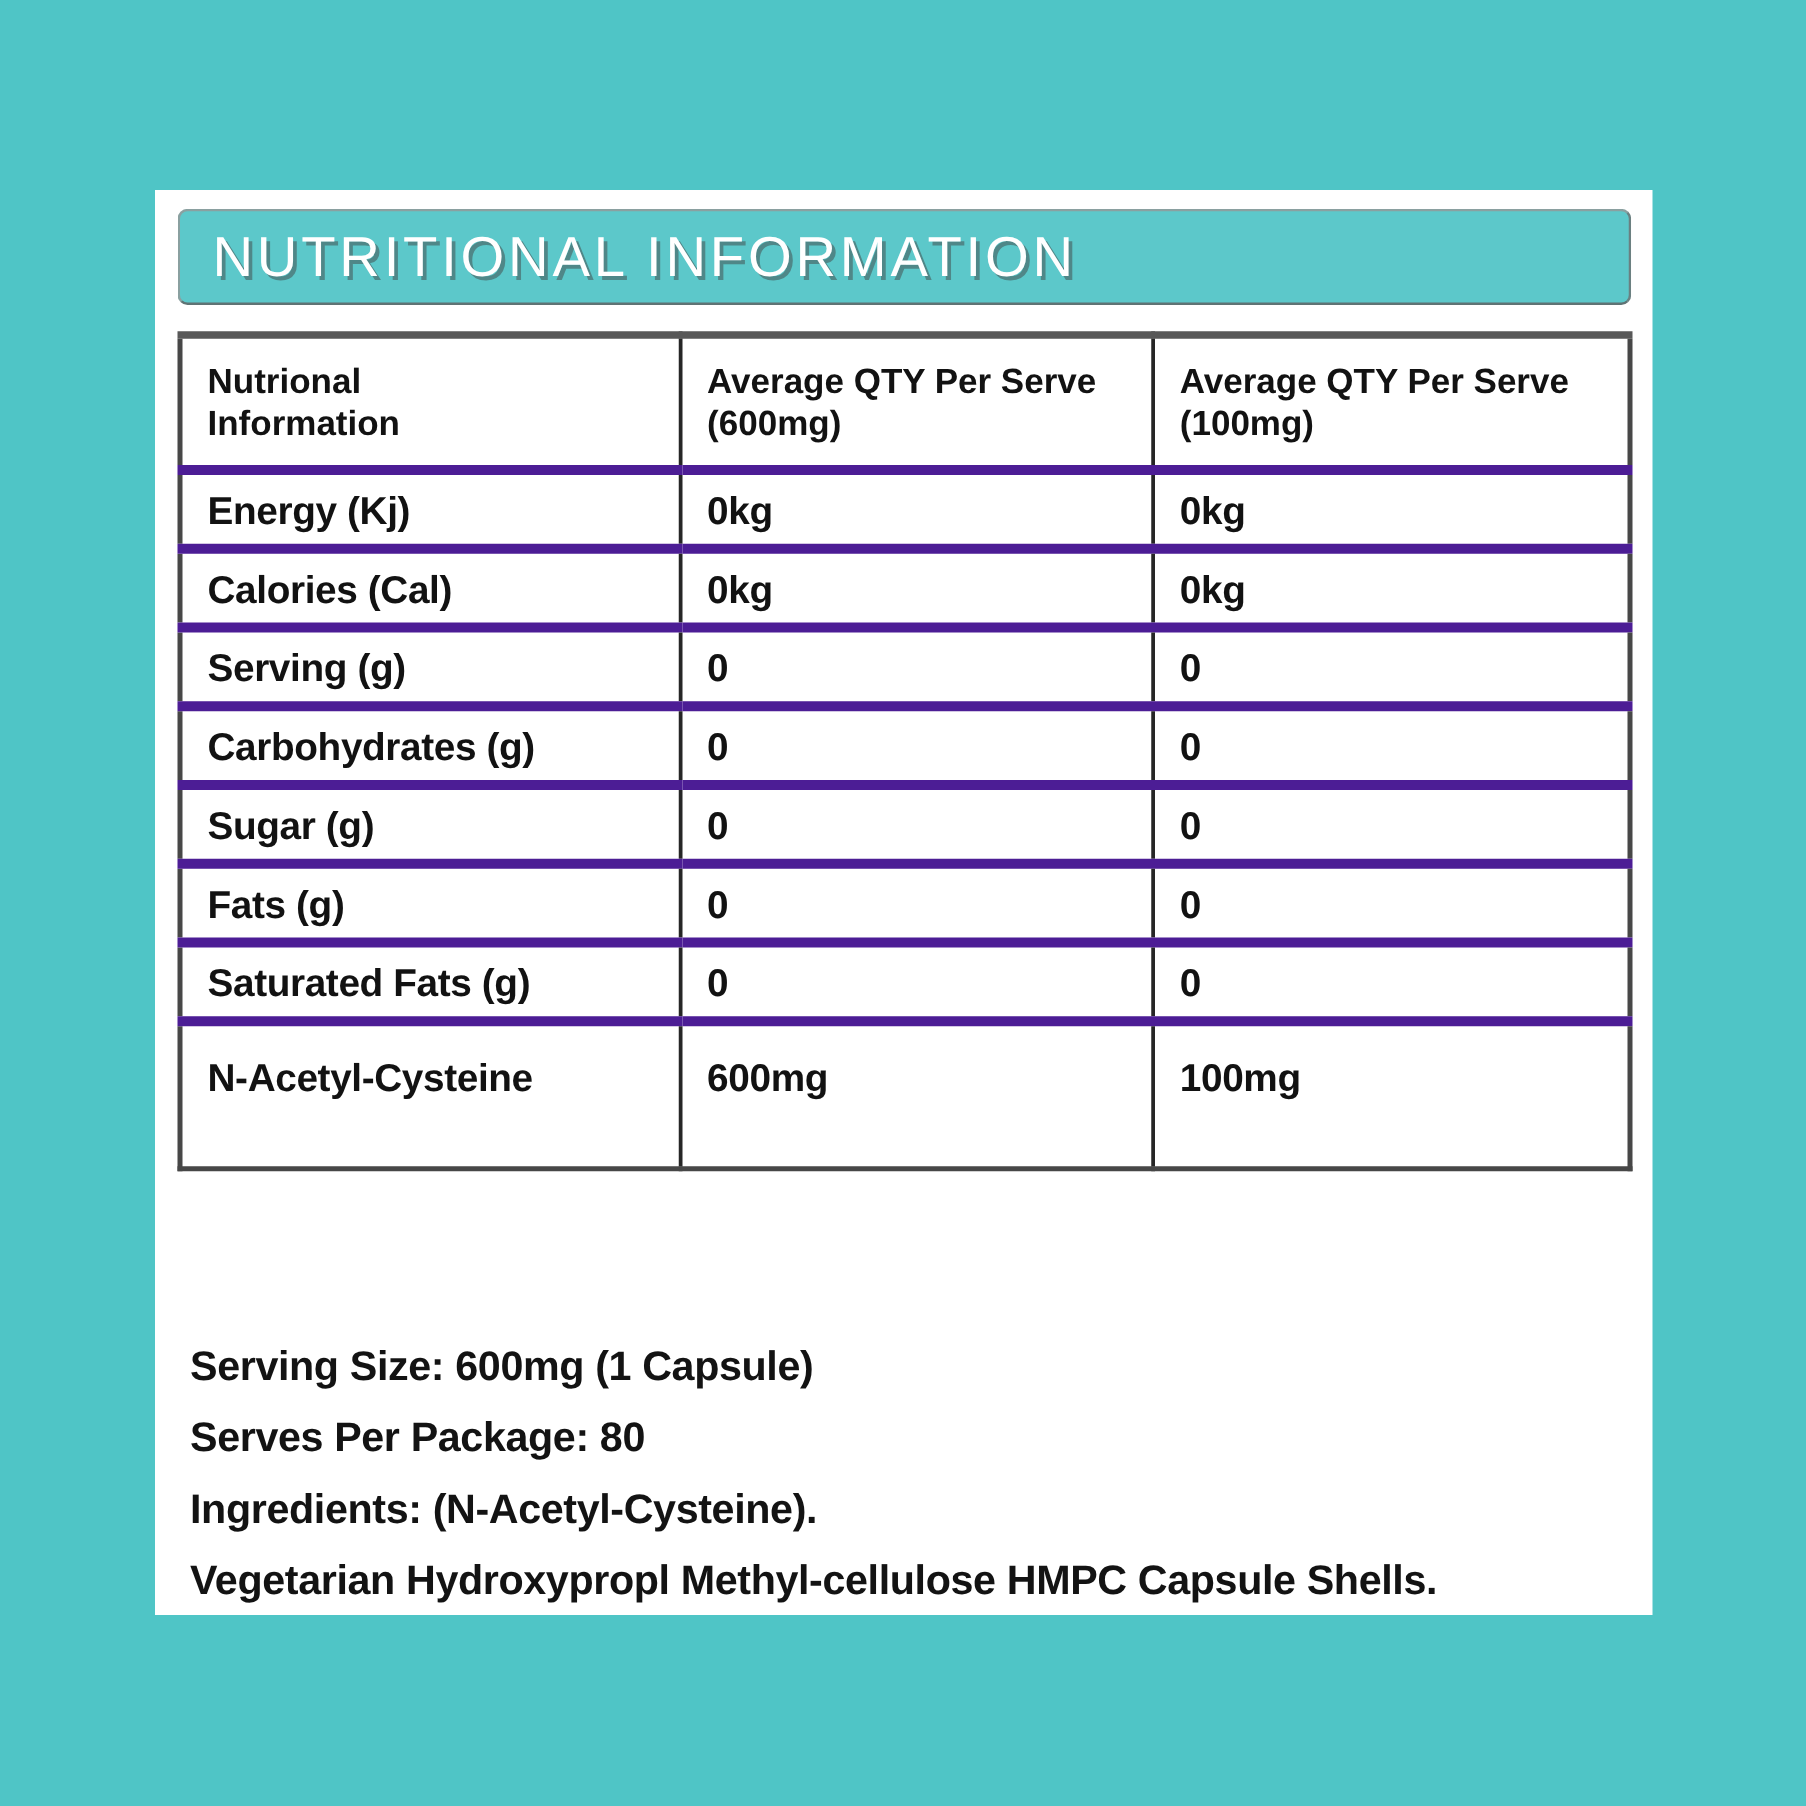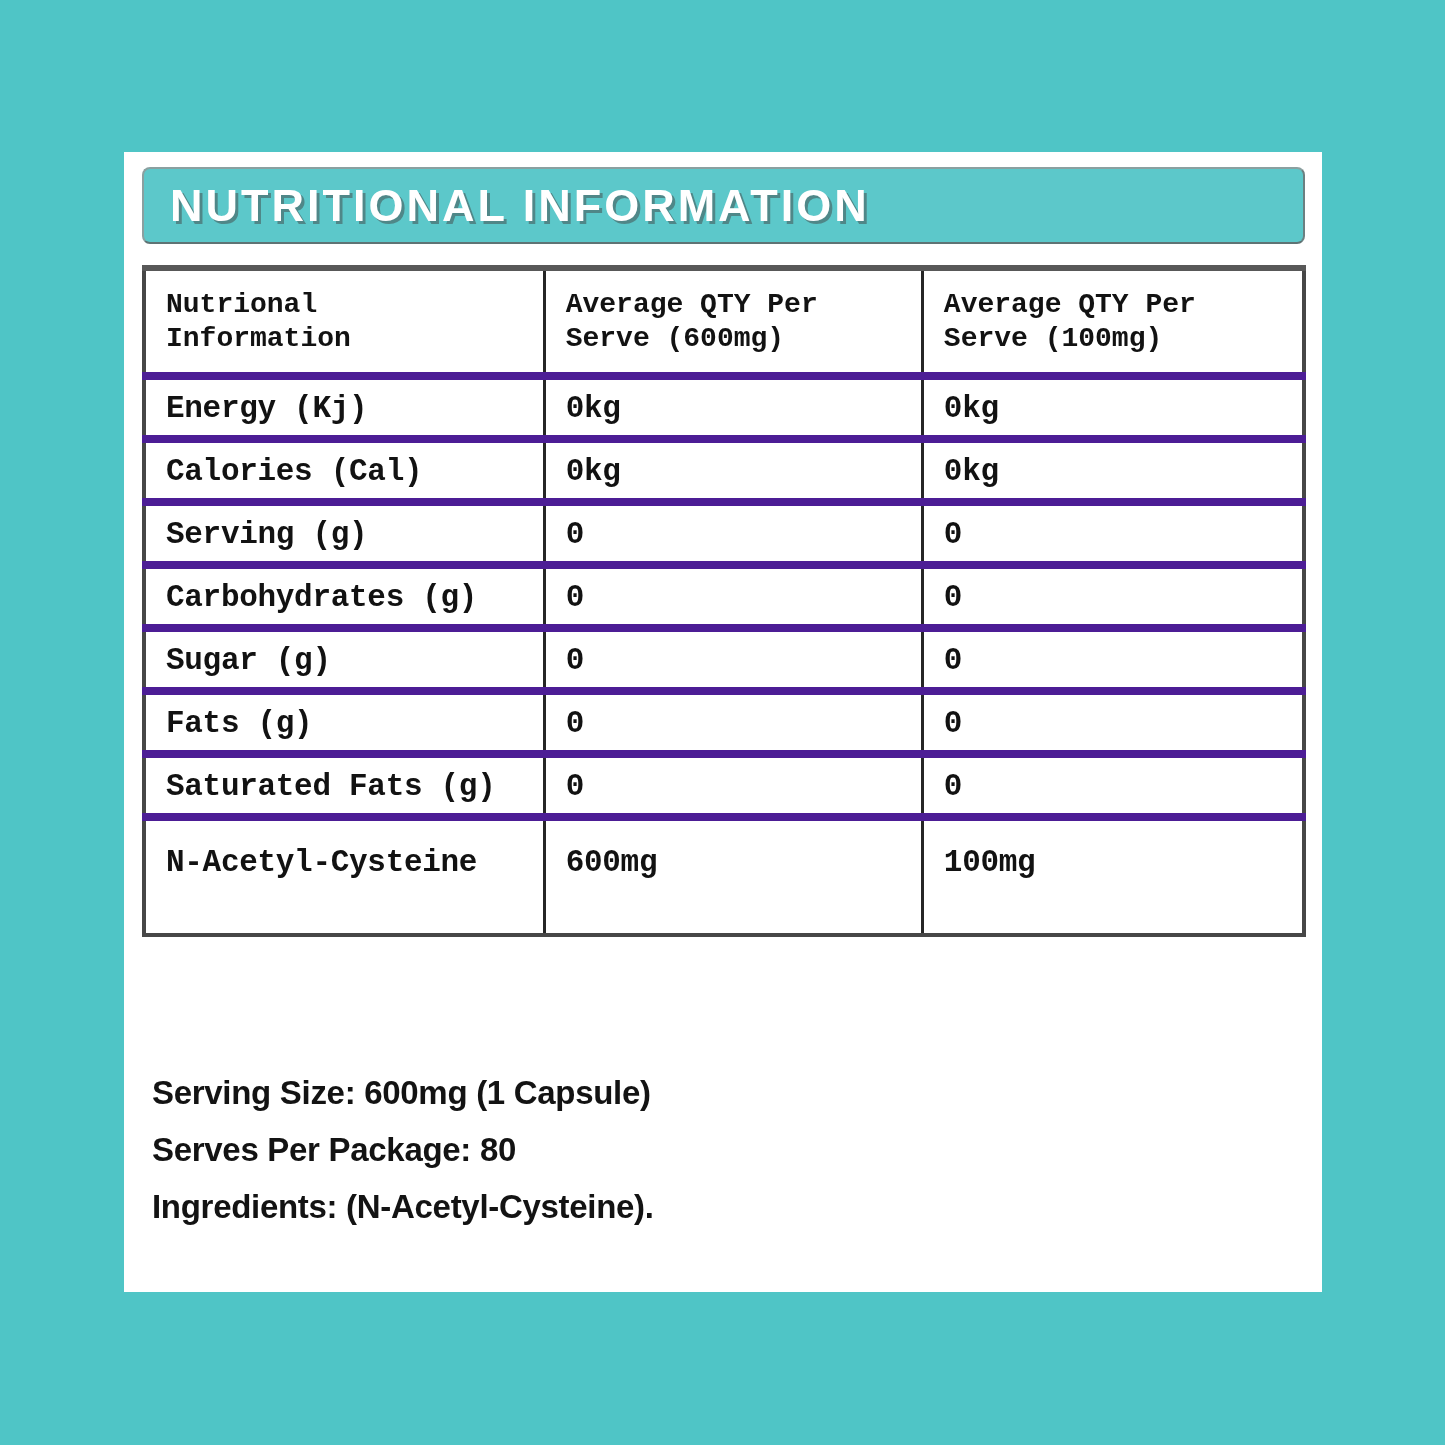--- a/index.html
+++ b/index.html
@@ -32,21 +32,21 @@
     border: 2px solid #8aa0a0;
     border-bottom-color: #5f7374;
     border-right-color: #6b8081;
     border-radius: 8px;
     display: flex;
     align-items: center;
     padding-left: 26px;
   }
   .banner-title {
     font-size: 45px;
-    font-weight: bold;
+    font-weight: normal;
     color: #ffffff;
     letter-spacing: 3px;
     white-space: nowrap;
     text-shadow: 3px 3px 0 rgba(70, 82, 82, 0.55);
   }
   table.nutrition {
     position: absolute;
     left: 18px;
     top: 113px;
     width: 1164px;
@@ -58,21 +58,20 @@
     color: #121212;
   }
   col.c1 { width: 34.5%; }
   col.c2 { width: 32.6%; }
   col.c3 { width: 32.9%; }
   table.nutrition th,
   table.nutrition td {
     border-left: 3px solid #262626;
     text-align: left;
     font-weight: bold;
-    font-family: Liberation Mono, monospace;
   }
   table.nutrition th:first-child,
   table.nutrition td:first-child { border-left: none; }
   thead tr { height: 108px; }
   thead th {
     font-size: 28px;
     line-height: 34px;
     vertical-align: middle;
     padding: 0 20px;
   }
@@ -169,16 +168,17 @@
           <td>600mg</td>
           <td>100mg</td>
         </tr>
       </tbody>
     </table>
 
     <div class="footer">
       <div class="footer-line">Serving Size: 600mg (1 Capsule)</div>
       <div class="footer-line">Serves Per Package: 80</div>
       <div class="footer-line">Ingredients: (N-Acetyl-Cysteine).</div>
+      <div class="footer-line">Vegetarian Hydroxypropl Methyl-cellulose HMPC Capsule Shells.</div>
     </div>
 
   </div>
 </div>
 
 </body></html>

